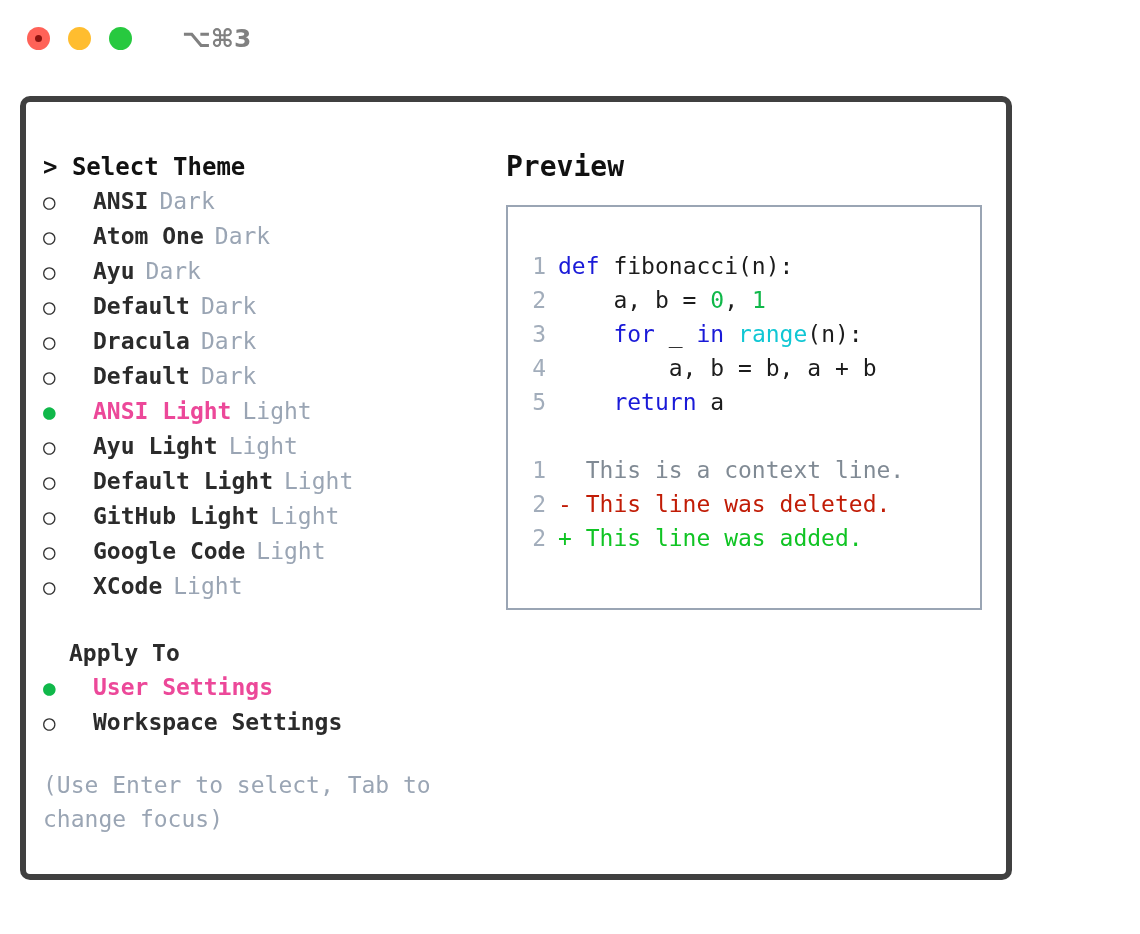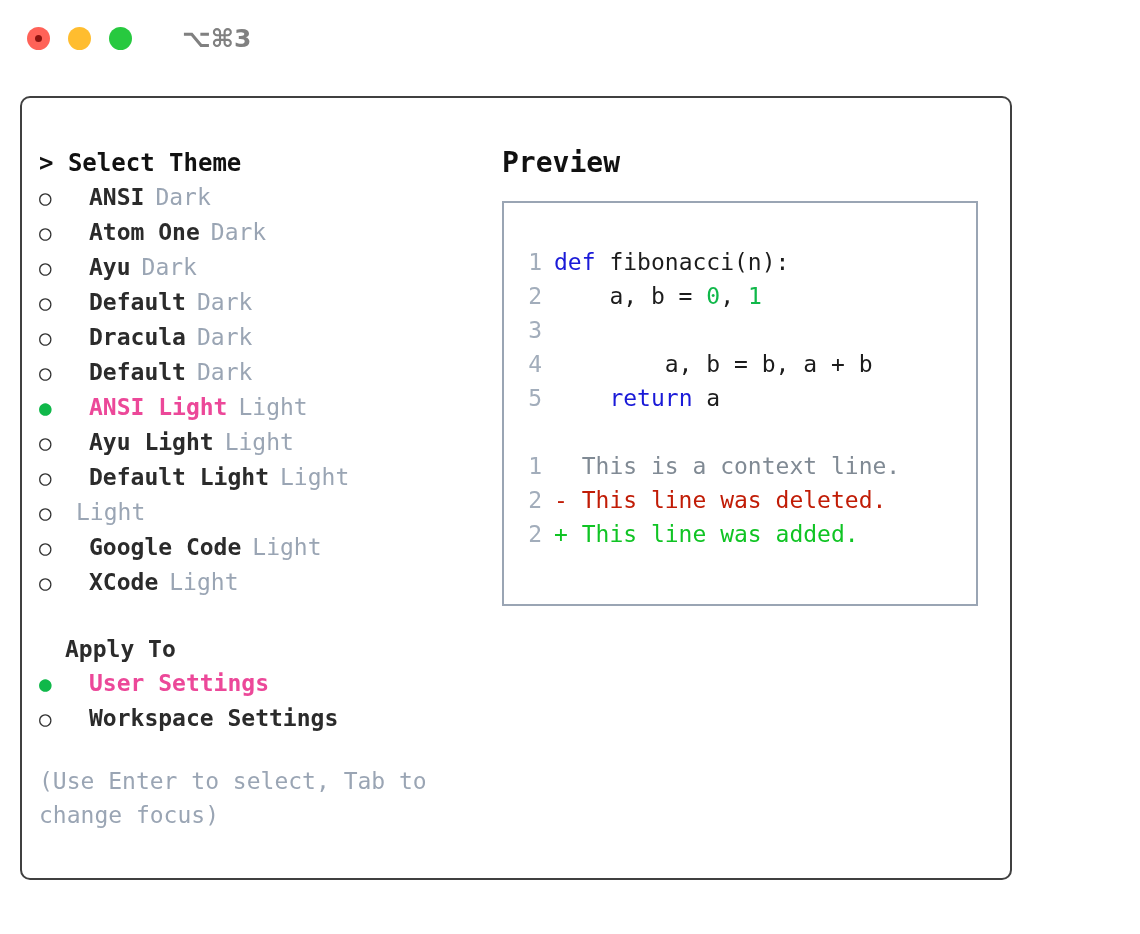--- a/index.html
+++ b/index.html
@@ -57,21 +57,21 @@
     font-family: "DejaVu Sans", "Liberation Sans", sans-serif;
   }
 
   
   .window {
     position: absolute;
     left: 20px;
     top: 96px;
     width: 992px;
     height: 784px;
-    border: 2px solid #404040;
+    border: 6px solid #404040;
     border-radius: 10px;
     background: #ffffff;
     box-sizing: border-box;
   }
   .columns {
     position: absolute;
     left: 0; top: 0;
     width: 100%; height: 100%;
   }
 
@@ -209,42 +209,42 @@
       <div id="theme-list">
           <div class="opt-row"><span class="marker">○</span><span class="opt-name">ANSI</span><span class="opt-variant">Dark</span></div>
           <div class="opt-row"><span class="marker">○</span><span class="opt-name">Atom One</span><span class="opt-variant">Dark</span></div>
           <div class="opt-row"><span class="marker">○</span><span class="opt-name">Ayu</span><span class="opt-variant">Dark</span></div>
           <div class="opt-row"><span class="marker">○</span><span class="opt-name">Default</span><span class="opt-variant">Dark</span></div>
           <div class="opt-row"><span class="marker">○</span><span class="opt-name">Dracula</span><span class="opt-variant">Dark</span></div>
           <div class="opt-row"><span class="marker">○</span><span class="opt-name">Default</span><span class="opt-variant">Dark</span></div>
           <div class="opt-row selected"><span class="marker sel">●</span><span class="opt-name">ANSI Light</span><span class="opt-variant">Light</span></div>
           <div class="opt-row"><span class="marker">○</span><span class="opt-name">Ayu Light</span><span class="opt-variant">Light</span></div>
           <div class="opt-row"><span class="marker">○</span><span class="opt-name">Default Light</span><span class="opt-variant">Light</span></div>
-          <div class="opt-row"><span class="marker">○</span><span class="opt-variant">Light</span></div>
+          <div class="opt-row"><span class="marker">○</span><span class="opt-name">GitHub Light</span><span class="opt-variant">Light</span></div>
           <div class="opt-row"><span class="marker">○</span><span class="opt-name">Google Code</span><span class="opt-variant">Light</span></div>
           <div class="opt-row"><span class="marker">○</span><span class="opt-name">XCode</span><span class="opt-variant">Light</span></div>
         </div>
 
       <div class="apply-title">Apply To</div>
       <div id="apply-list">
           <div class="opt-row selected"><span class="marker sel">●</span><span class="opt-name">User Settings</span></div>
           <div class="opt-row"><span class="marker">○</span><span class="opt-name">Workspace Settings</span></div>
         </div>
 
       <div class="hint">(Use Enter to select, Tab to change focus)</div>
     </div>
 
     <div class="right-col">
       <div class="preview-title">Preview</div>
       <div class="preview-box">
         <div class="code-area">
           <div id="code-lines">
               <div class="code-line"><span class="lineno">1</span><span class="codetext"><span class="kw">def</span><span class="plain"> fibonacci(n):</span></span></div>
               <div class="code-line"><span class="lineno">2</span><span class="codetext"><span class="plain">    a, b = </span><span class="num">0</span><span class="plain">, </span><span class="num">1</span></span></div>
-              <div class="code-line"><span class="lineno">3</span></div>
+              <div class="code-line"><span class="lineno">3</span><span class="codetext"><span class="plain">    </span><span class="kw">for</span><span class="plain"> _ </span><span class="kw">in</span><span class="plain"> </span><span class="fn">range</span><span class="plain">(n):</span></span></div>
               <div class="code-line"><span class="lineno">4</span><span class="codetext"><span class="plain">        a, b = b, a + b</span></span></div>
               <div class="code-line"><span class="lineno">5</span><span class="codetext"><span class="plain">    </span><span class="kw">return</span><span class="plain"> a</span></span></div>
             </div>
           <div class="blank-gap"></div>
           <div id="diff-lines">
               <div class="code-line"><span class="lineno">1</span><span class="diff-ctx">  This is a context line.</span></div>
               <div class="code-line"><span class="lineno">2</span><span class="diff-del">- This line was deleted.</span></div>
               <div class="code-line"><span class="lineno">2</span><span class="diff-add">+ This line was added.</span></div>
             </div>
         </div>

